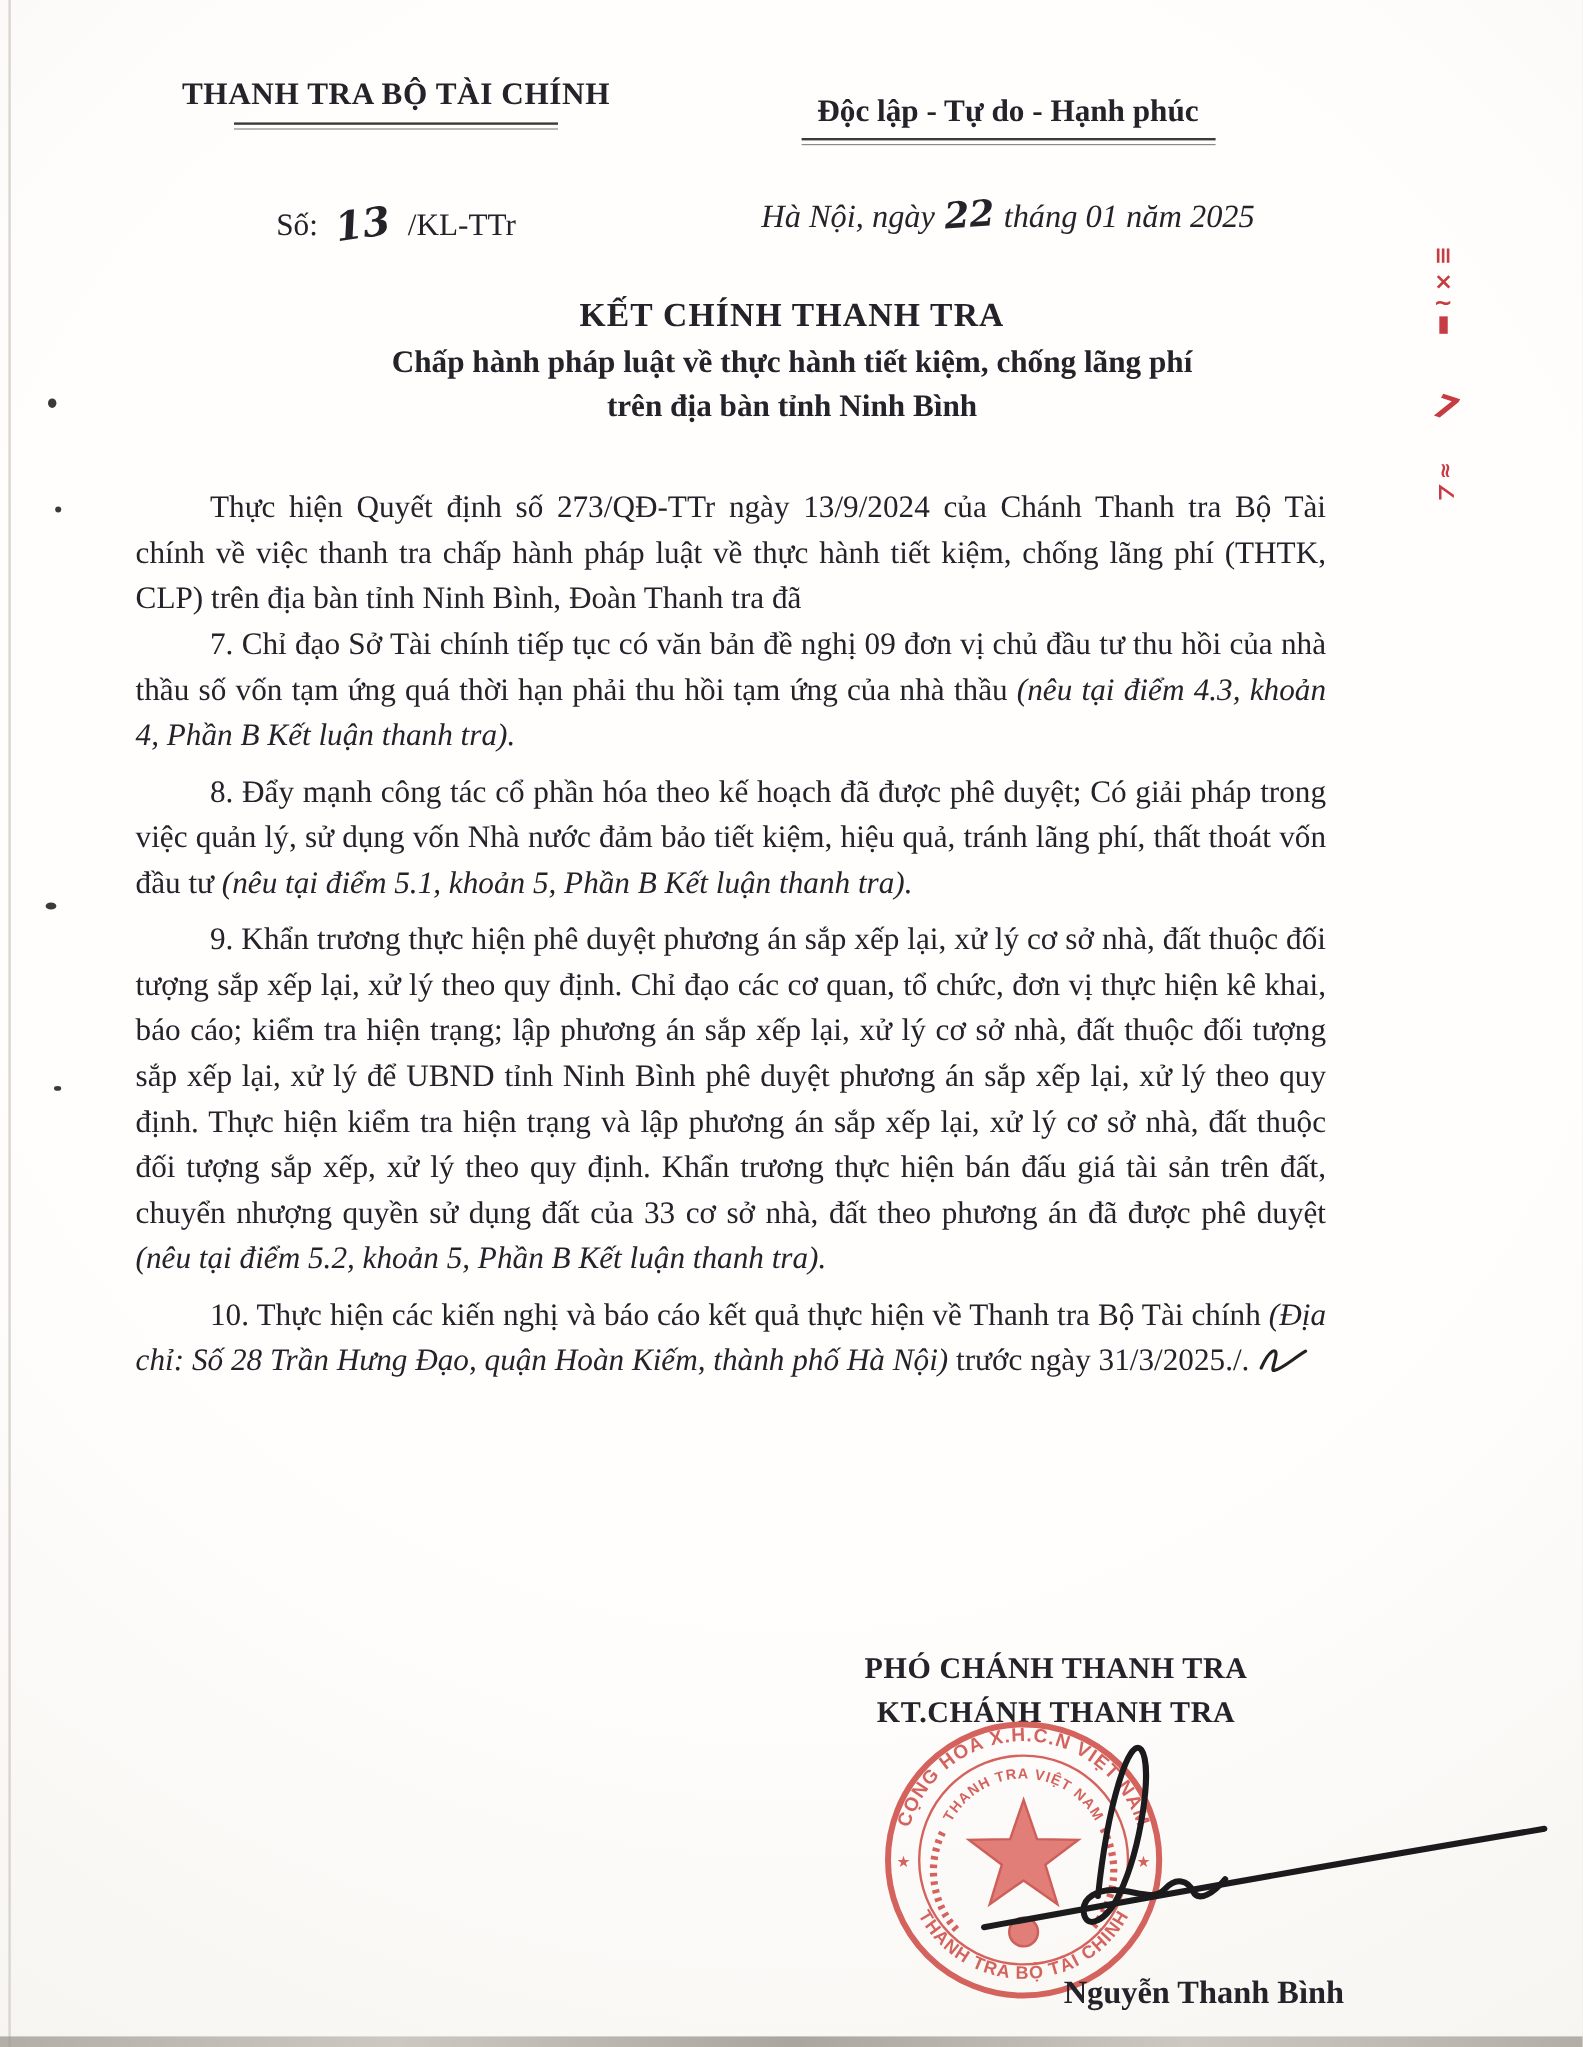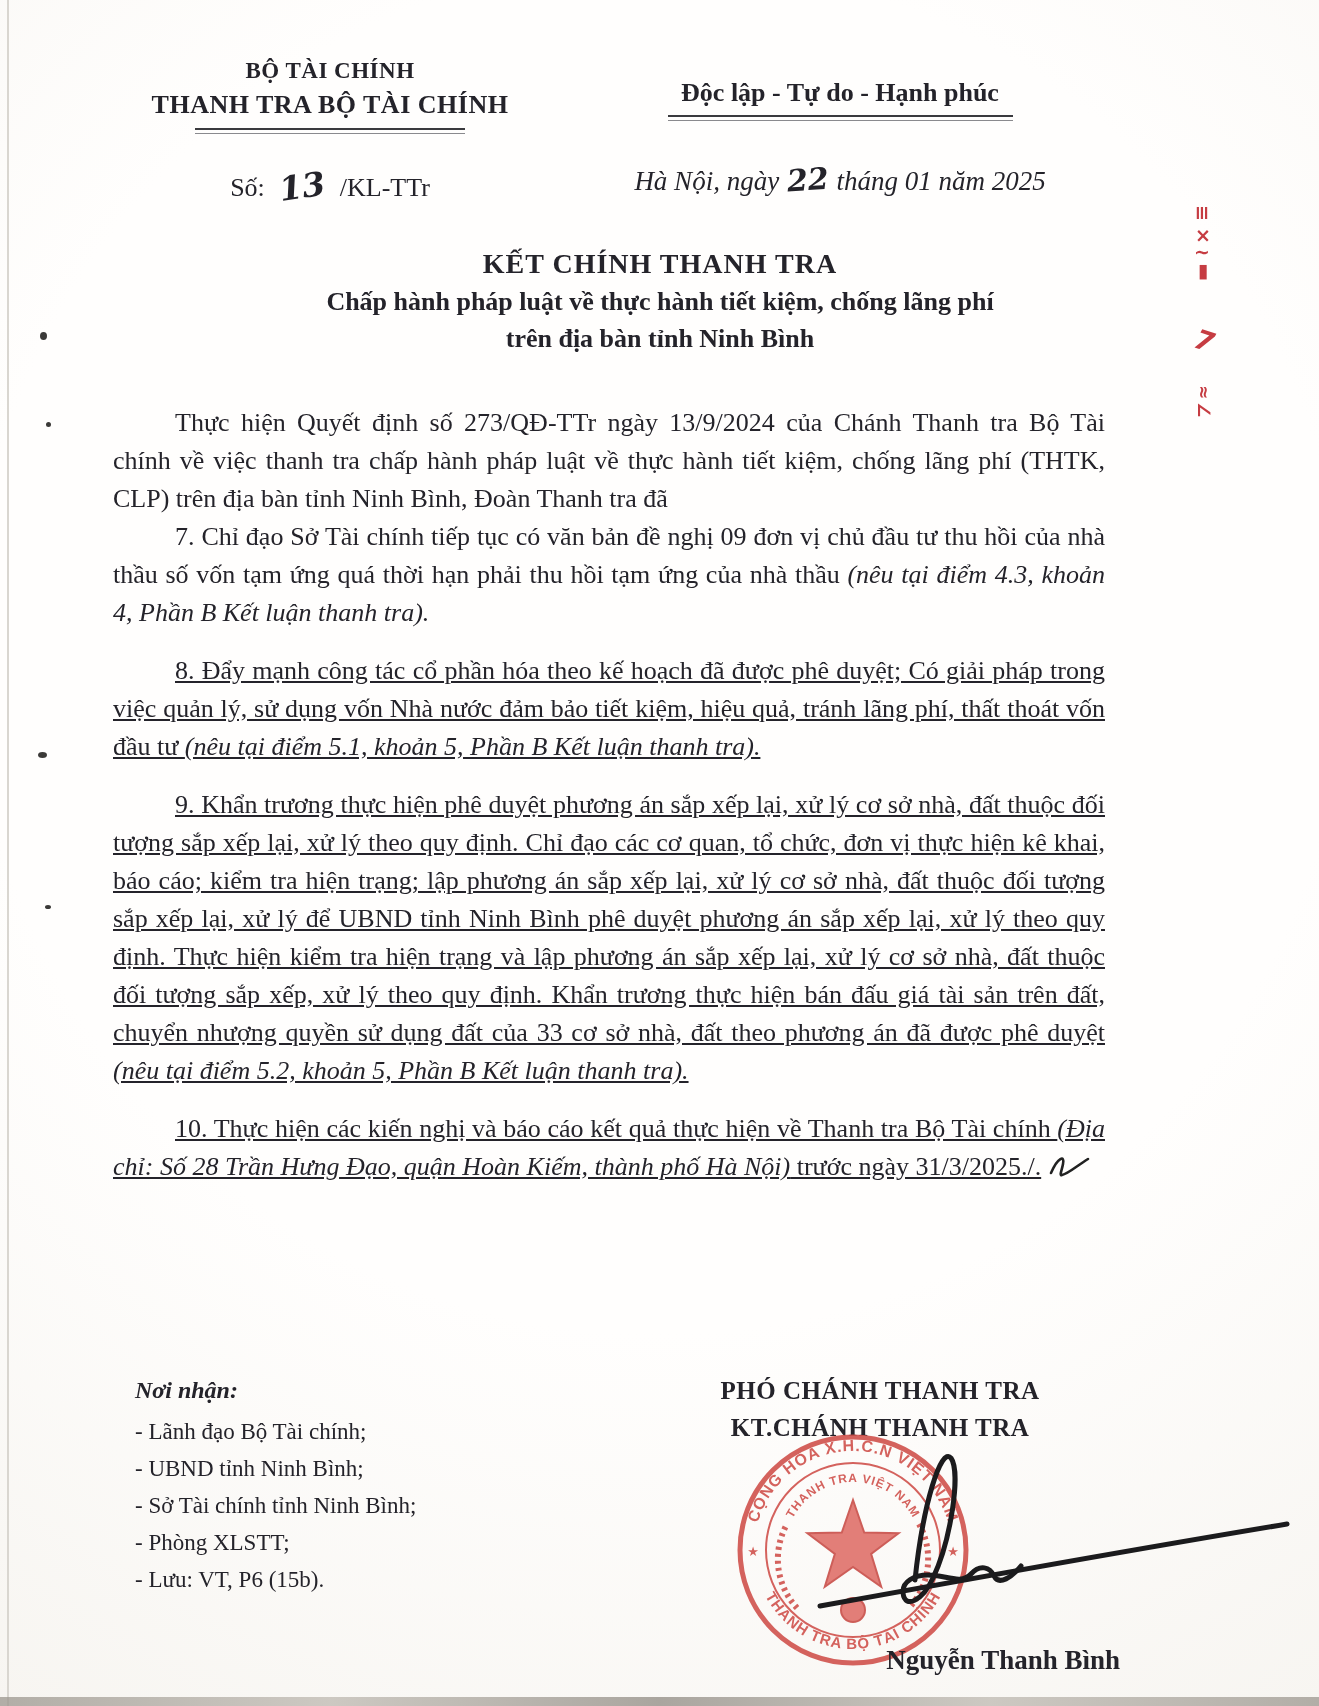--- a/index.html
+++ b/index.html
@@ -26,21 +26,21 @@
   .hand{font-family:"DejaVu Serif",serif;font-style:italic;font-weight:bold;display:inline-block;}
   .hand-no{font-size:33px;transform:rotate(-8deg) translateY(2px);margin:0 8px;}
   .hand-day{font-size:30px;transform:rotate(-4deg);margin:0 1px;}
   
   .title-block{position:absolute;left:60px;top:248px;width:1200px;text-align:center;}
   .title-main{font-size:28px;font-weight:bold;letter-spacing:1px;}
   .title-sub{font-size:26px;font-weight:bold;margin-top:7px;}
   
   .body-col{position:absolute;left:113px;top:404px;width:992px;font-size:26px;line-height:38px;text-align:justify;}
   .body-col p{margin:0;text-indent:62px;}
-  .body-col p.gap{margin-top:20px;text-decoration:underline;}
+  .body-col p.gap{margin-top:9px;}
   .it{font-style:italic;}
   .flourish{display:inline-block;vertical-align:-4px;margin-left:6px;}
   
   .recipients{position:absolute;left:135px;top:1372px;width:440px;font-size:23px;line-height:37px;}
   .recipients .label{font-size:24px;font-weight:bold;font-style:italic;margin-bottom:4px;}
   .signer{position:absolute;left:640px;top:1372px;width:480px;text-align:center;font-weight:bold;font-size:25px;line-height:37px;letter-spacing:.5px;}
   .signer-name{position:absolute;left:640px;top:1645px;width:480px;text-align:right;font-weight:bold;font-size:27px;}
   .seal-svg{position:absolute;left:728px;top:1425px;opacity:.9;}
   .sig-svg{position:absolute;left:765px;top:1418px;}
   
@@ -51,21 +51,20 @@
   .red-mark{position:absolute;color:#c63c42;font-family:"DejaVu Sans",sans-serif;}
   .red-mark.vert{writing-mode:vertical-rl;letter-spacing:3px;font-size:19px;font-weight:bold;}
   .red-mark.seven{font-size:27px;font-style:italic;font-weight:bold;transform:rotate(18deg);}
 </style>
 </head>
 <body>
 
 <div class="page">
 
   <div class="hdr-left">
-    <div class="org-parent">BỘ TÀI CHÍNH</div>
     <div class="org">THANH TRA BỘ TÀI CHÍNH</div>
     <div class="rule"></div>
   </div>
   <div class="doc-number">
     <span>Số:</span>
     <span class="hand hand-no">13</span>
     <span>/KL-TTr</span>
   </div>
 
   <div class="hdr-right">
@@ -87,28 +86,20 @@
   <div class="body-col">
     <p><span>Thực hiện Quyết định số 273/QĐ-TTr ngày 13/9/2024 của Chánh Thanh tra Bộ Tài chính về việc thanh tra chấp hành pháp luật về thực hành tiết kiệm, chống lãng phí (THTK, CLP) trên địa bàn tỉnh Ninh Bình, Đoàn Thanh tra đã</span></p>
     <p><span>7. Chỉ đạo Sở Tài chính tiếp tục có văn bản đề nghị 09 đơn vị chủ đầu tư thu hồi của nhà thầu số vốn tạm ứng quá thời hạn phải thu hồi tạm ứng của nhà thầu </span><span class="it">(nêu tại điểm 4.3, khoản 4, Phần B Kết luận thanh tra).</span></p>
     <p class="gap"><span>8. Đẩy mạnh công tác cổ phần hóa theo kế hoạch đã được phê duyệt; Có giải pháp trong việc quản lý, sử dụng vốn Nhà nước đảm bảo tiết kiệm, hiệu quả, tránh lãng phí, thất thoát vốn đầu tư </span><span class="it">(nêu tại điểm 5.1, khoản 5, Phần B Kết luận thanh tra).</span></p>
     <p class="gap"><span>9. Khẩn trương thực hiện phê duyệt phương án sắp xếp lại, xử lý cơ sở nhà, đất thuộc đối tượng sắp xếp lại, xử lý theo quy định. Chỉ đạo các cơ quan, tổ chức, đơn vị thực hiện kê khai, báo cáo; kiểm tra hiện trạng; lập phương án sắp xếp lại, xử lý cơ sở nhà, đất thuộc đối tượng sắp xếp lại, xử lý để UBND tỉnh Ninh Bình phê duyệt phương án sắp xếp lại, xử lý theo quy định. Thực hiện kiểm tra hiện trạng và lập phương án sắp xếp lại, xử lý cơ sở nhà, đất thuộc đối tượng sắp xếp, xử lý theo quy định. Khẩn trương thực hiện bán đấu giá tài sản trên đất, chuyển nhượng quyền sử dụng đất của 33 cơ sở nhà, đất theo phương án đã được phê duyệt </span><span class="it">(nêu tại điểm 5.2, khoản 5, Phần B Kết luận thanh tra).</span></p>
     <p class="gap"><span>10. Thực hiện các kiến nghị và báo cáo kết quả thực hiện về Thanh tra Bộ Tài chính </span><span class="it">(Địa chỉ: Số 28 Trần Hưng Đạo, quận Hoàn Kiếm, thành phố Hà Nội)</span><span> trước ngày 31/3/2025./.</span><svg class="flourish" width="44" height="26" viewBox="0 0 44 26">
           <path d="M 4 20 C 11 4 18 2 16 11 C 15 17 12 23 15 22 C 21 21 31 12 41 6" fill="none" stroke="#222" stroke-width="2.6" stroke-linecap="round"></path>
         </svg></p>
   </div>
 
-  <div class="recipients">
-    <div class="label">Nơi nhận:</div>
-    <div>- Lãnh đạo Bộ Tài chính;</div>
-    <div>- UBND tỉnh Ninh Bình;</div>
-    <div>- Sở Tài chính tỉnh Ninh Bình;</div>
-    <div>- Phòng XLSTT;</div>
-    <div>- Lưu: VT, P6 (15b).</div>
-  </div>
 
   <div class="signer">
     <div>PHÓ CHÁNH THANH TRA</div>
     <div>KT.CHÁNH THANH TRA</div>
   </div>
 
   <svg class="seal-svg" width="250" height="250" viewBox="-125 -125 250 250">
     <defs>
       <path id="arcTop" d="M -99 0 A 99 99 0 0 1 99 0"></path>
       <path id="arcBot" d="M -99 0 A 99 99 0 0 0 99 0"></path>

